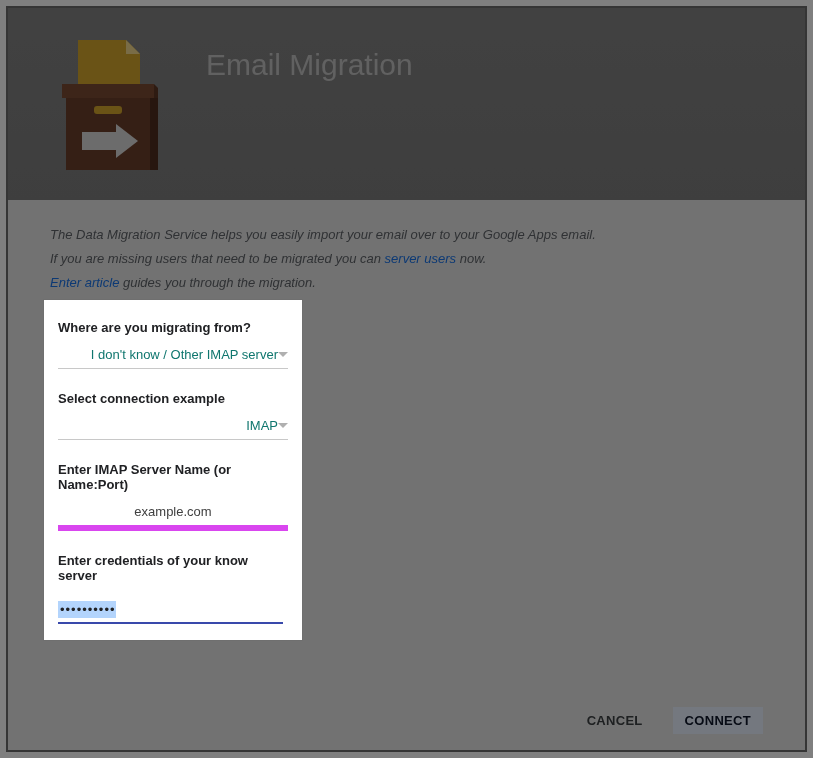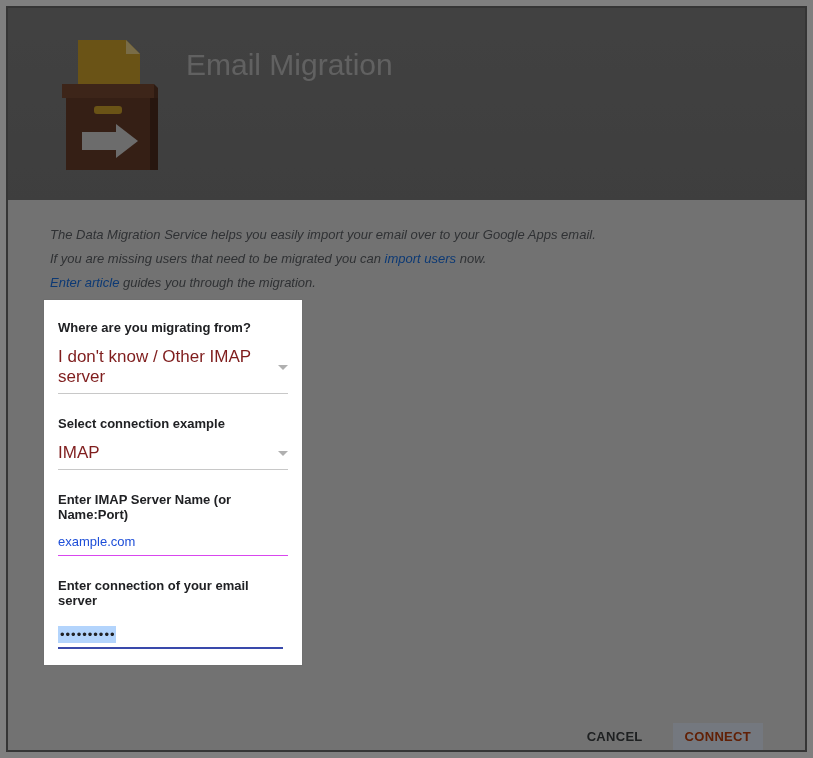--- a/index.html
+++ b/index.html
@@ -29,21 +29,21 @@
       bottom: 6px;
       border: 2px solid #6b6b6b;
       background: #e5e5e5;
     }
     .header {
       height: 192px;
       background: linear-gradient(to bottom, #838383 0%, #7d7d7d 100%);
       display: flex;
       align-items: flex-start;
       padding: 32px 50px;
-      gap: 28px;
+      gap: 48px;
     }
     .icon-box {
       width: 100px;
       height: 130px;
       position: relative;
       flex-shrink: 0;
     }
     .title {
       font-size: 30px;
       color: #c2c2c2;
@@ -80,83 +80,84 @@
     }
     .form-label {
       font-size: 13px;
       font-weight: 700;
       color: #202124;
       display: block;
       margin-bottom: 8px;
     }
     .select-field {
       display: flex;
-      justify-content: space-between;
+      justify-content: flex-end;
       align-items: center;
       padding: 4px 0 6px 0;
       border-bottom: 1px solid #c8c8c8;
-      font-size: 17px;
-      color: #7f1d1d;
+      font-size: 13px;
+      color: #0f766e;
       cursor: pointer;
     }
     .caret {
       width: 0;
       height: 0;
       border-left: 5px solid transparent;
       border-right: 5px solid transparent;
       border-top: 5px solid #b0b0b0;
     }
     .text-field {
       width: 100%;
       border: none;
-      border-bottom: 1px solid #d946ef;
+      border-bottom: 6px solid #d946ef;
       padding: 4px 0 6px 0;
       font-size: 13px;
-      color: #1d4ed8;
+      color: #404040;
       outline: none;
       background: transparent;
+      text-align: center;
     }
     .password-wrap {
       width: 225px;
       border-bottom: 2px solid #3949ab;
       padding: 3px 0 4px 0;
       margin-top: 14px;
     }
     .password-field {
       border: none;
       font-size: 13px;
       letter-spacing: 1px;
       color: #202124;
       outline: none;
       background: #b3d4fc;
       padding: 1px 2px;
       width: 58px;
     }
     .footer {
       position: absolute;
-      bottom: 0;
+      bottom: 16px;
       right: 42px;
       display: flex;
       gap: 20px;
       align-items: center;
     }
     .btn {
       font-size: 13px;
       font-weight: 700;
       padding: 6px 10px;
       border: none;
       background: transparent;
       cursor: pointer;
       letter-spacing: 0.3px;
     }
     .btn-cancel {
       color: #3c4043;
     }
     .btn-connect {
-      color: #c2410c;
+      color: #0f172a;
       background: #e8f0fe;
       padding: 6px 12px;
     }
   </style>
 </head>
 <body>
 
 <div class="frame">
   <div class="header">
     <div class="icon-box">
@@ -181,21 +182,21 @@
         <polygon points="8,130 92,130 100,130 30,130" fill="rgba(0,0,0,0.15)"></polygon>
       </svg>
     </div>
     <h1 class="title">Email Migration</h1>
   </div>
 
   <div class="content">
     <div class="intro">
       <p>The Data Migration Service helps you easily import your email over to your Google Apps email.</p>
       <p>
-        <span>If you are missing users that need to be migrated you can </span><a class="link">import users</a><span> now.</span>
+        <span>If you are missing users that need to be migrated you can </span><a class="link">server users</a><span> now.</span>
       </p>
       <p>
         <a class="link">Enter article</a><span> guides you through the migration.</span>
       </p>
     </div>
   </div>
 
   <div class="footer">
     <button class="btn btn-cancel">CANCEL</button>
     <button class="btn btn-connect">CONNECT</button>
@@ -220,18 +221,18 @@
       <span class="caret"></span>
     </div>
   </div>
 
   <div class="form-group">
     <label class="form-label">Enter IMAP Server Name (or Name:Port)</label>
     <input class="text-field" type="text" value="example.com" style="">
   </div>
 
   <div class="form-group" style="margin-bottom:0;">
-    <label class="form-label">Enter connection of your email server</label>
+    <label class="form-label">Enter credentials of your know server</label>
     <div class="password-wrap">
       <input class="password-field" type="text" value="••••••••••" style="">
     </div>
   </div>
 </div>
 
 </body></html>

